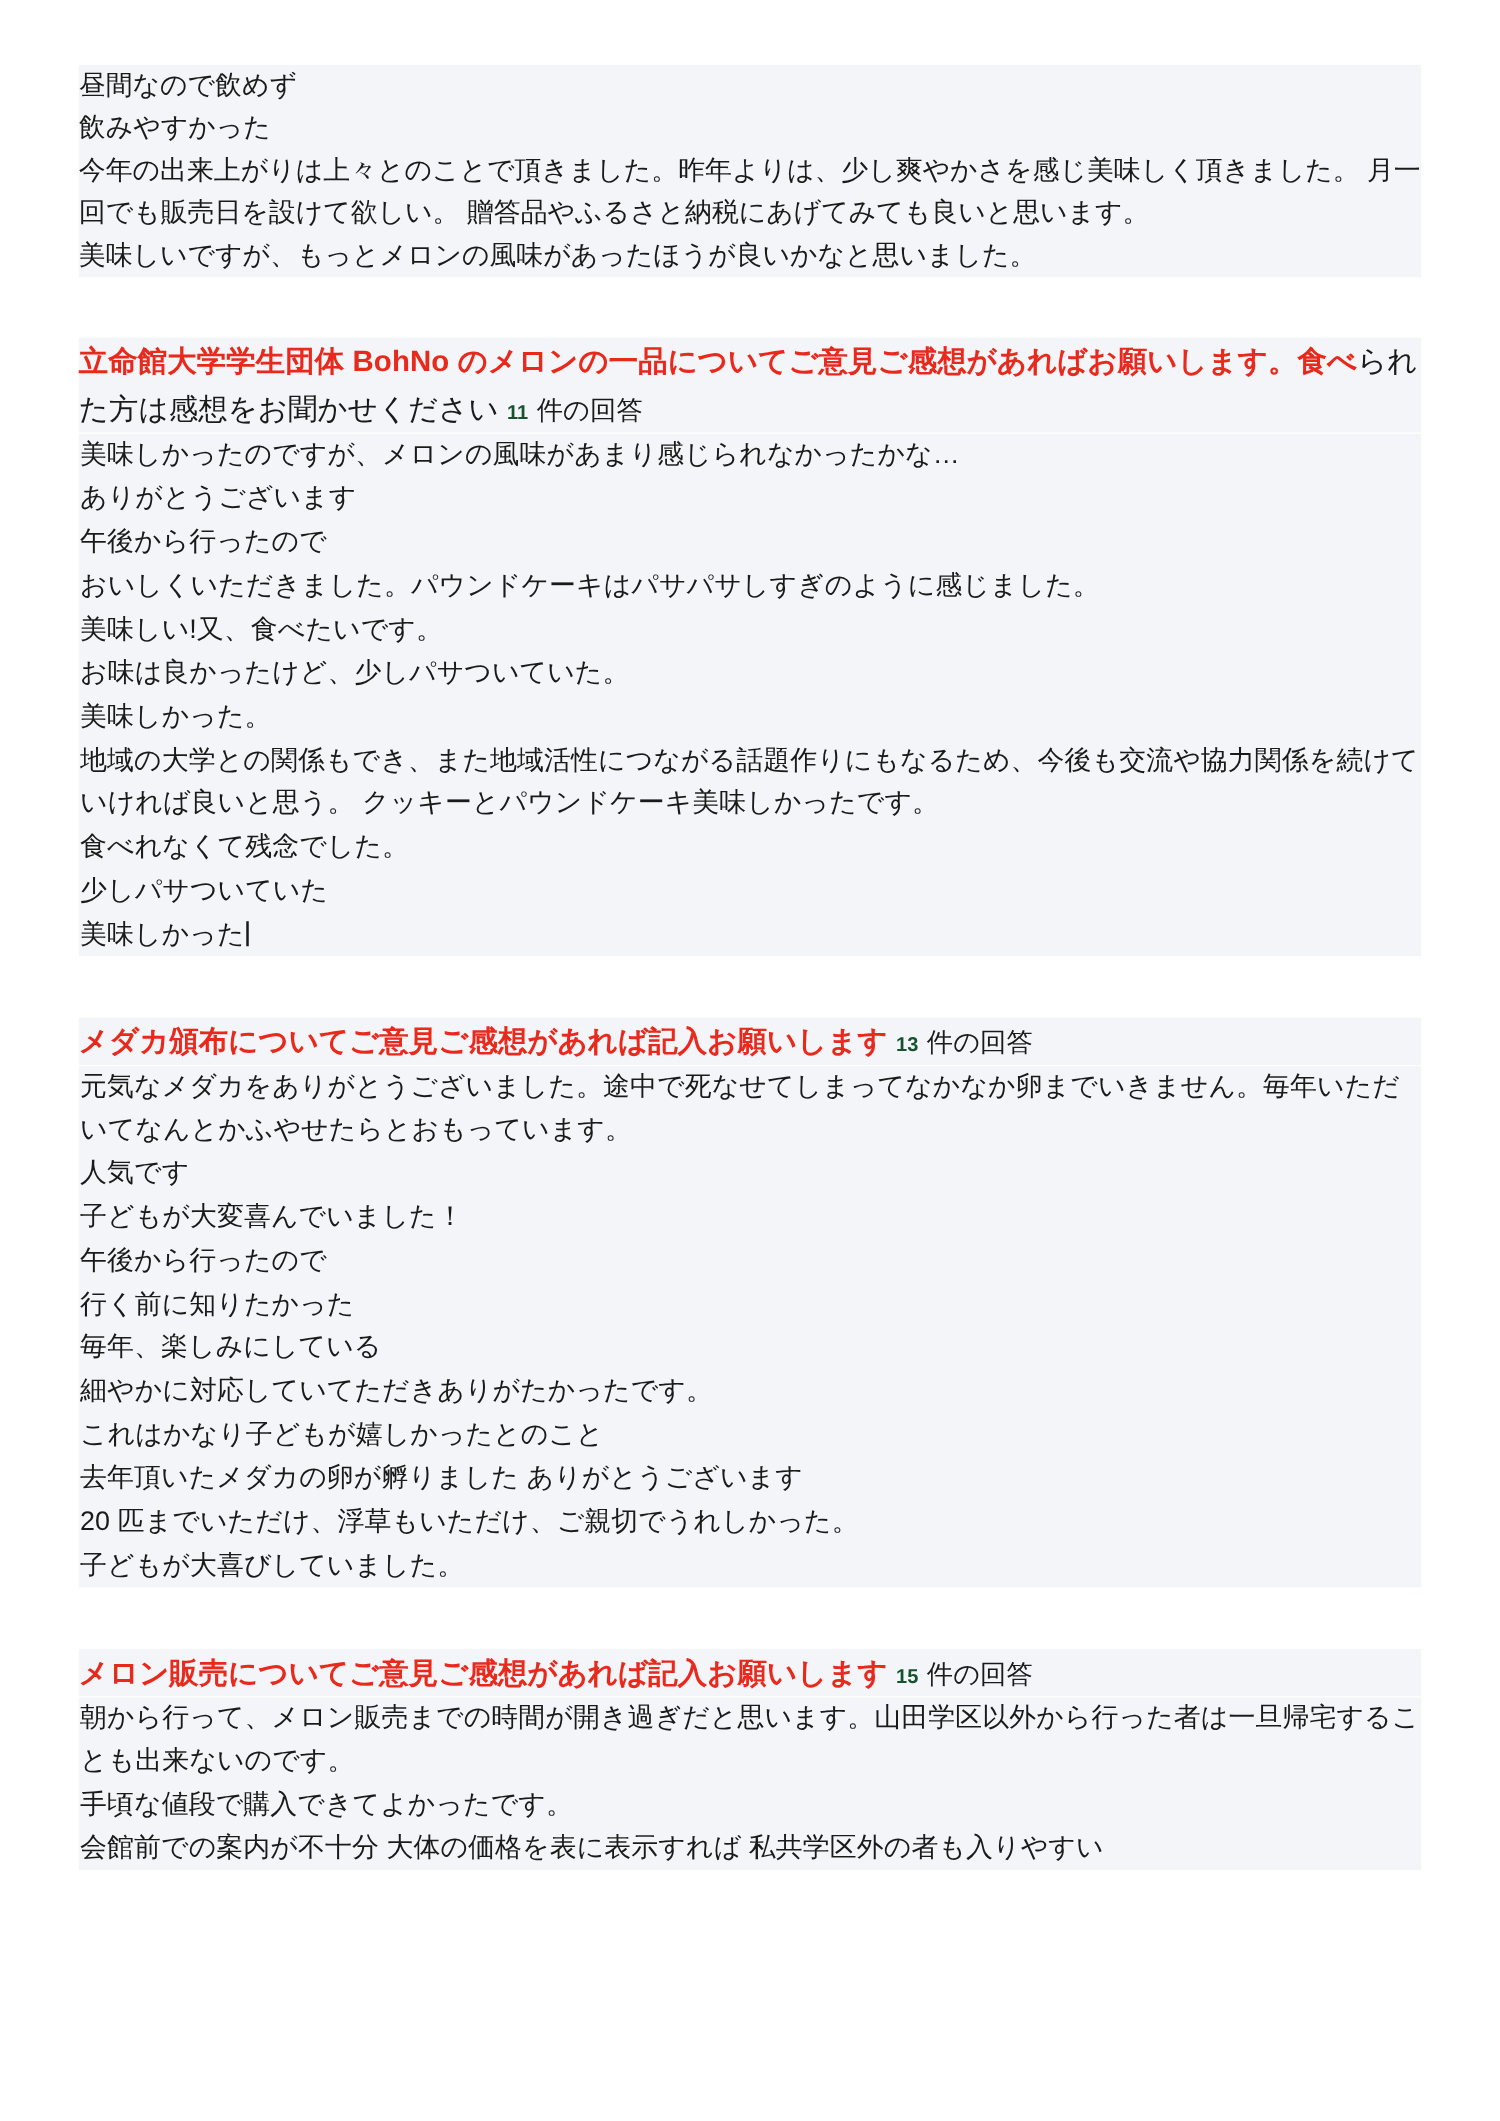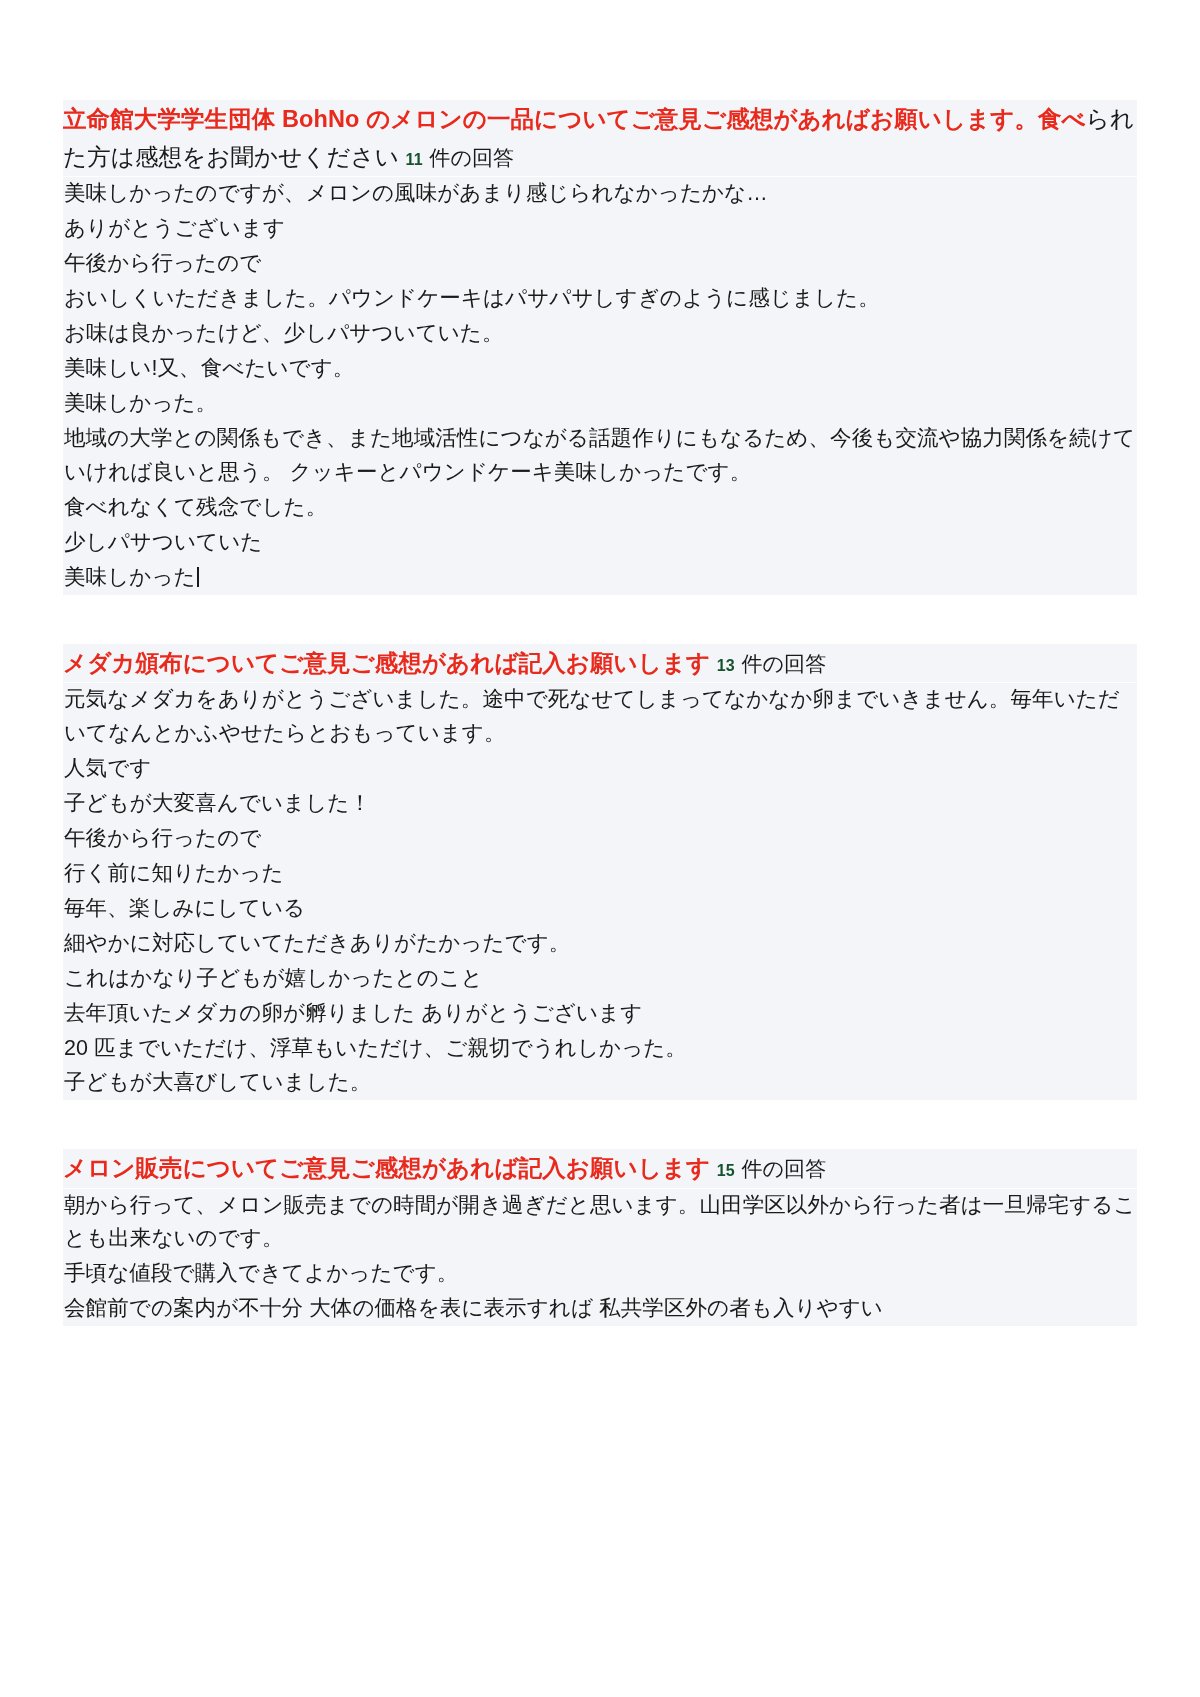--- a/index.html
+++ b/index.html
@@ -77,34 +77,40 @@
     background: #1a1a1a;
     vertical-align: -3px;
     margin-left: 1px;
   }
 </style>
 </head>
 <body>
 
 <div class="page">
 
+  <div class="topblock">
+    <p>昼間なので飲めず</p>
+    <p>飲みやすかった</p>
+    <p>今年の出来上がりは上々とのことで頂きました。昨年よりは、少し爽やかさを感じ美味しく頂きました。 月一回でも販売日を設けて欲しい。 贈答品やふるさと納税にあげてみても良いと思います。</p>
+    <p>美味しいですが、もっとメロンの風味があったほうが良いかなと思いました。</p>
+  </div>
 
   <div class="gap"></div>
 
   <div class="section">
     <div class="q-heading">
       <span>立命館大学学生団体 BohNo のメロンの一品についてご意見ご感想があればお願いします。食べ</span><span class="cont">られた方は感想をお聞かせください</span> <span class="count-num">11</span> <span class="count">件の回答</span>
     </div>
     <div class="answers">
       <p>美味しかったのですが、メロンの風味があまり感じられなかったかな…</p>
       <p>ありがとうございます</p>
       <p>午後から行ったので</p>
       <p>おいしくいただきました。パウンドケーキはパサパサしすぎのように感じました。</p>
+      <p>美味しい!又、食べたいです。</p>
       <p>お味は良かったけど、少しパサついていた。</p>
-      <p>美味しい!又、食べたいです。</p>
       <p>美味しかった。</p>
       <p>地域の大学との関係もでき、また地域活性につながる話題作りにもなるため、今後も交流や協力関係を続けていければ良いと思う。 クッキーとパウンドケーキ美味しかったです。</p>
       <p>食べれなくて残念でした。</p>
       <p>少しパサついていた</p>
       <p><span>美味しかった</span><span class="caret"></span></p>
     </div>
   </div>
 
   <div class="gap"></div>
 

